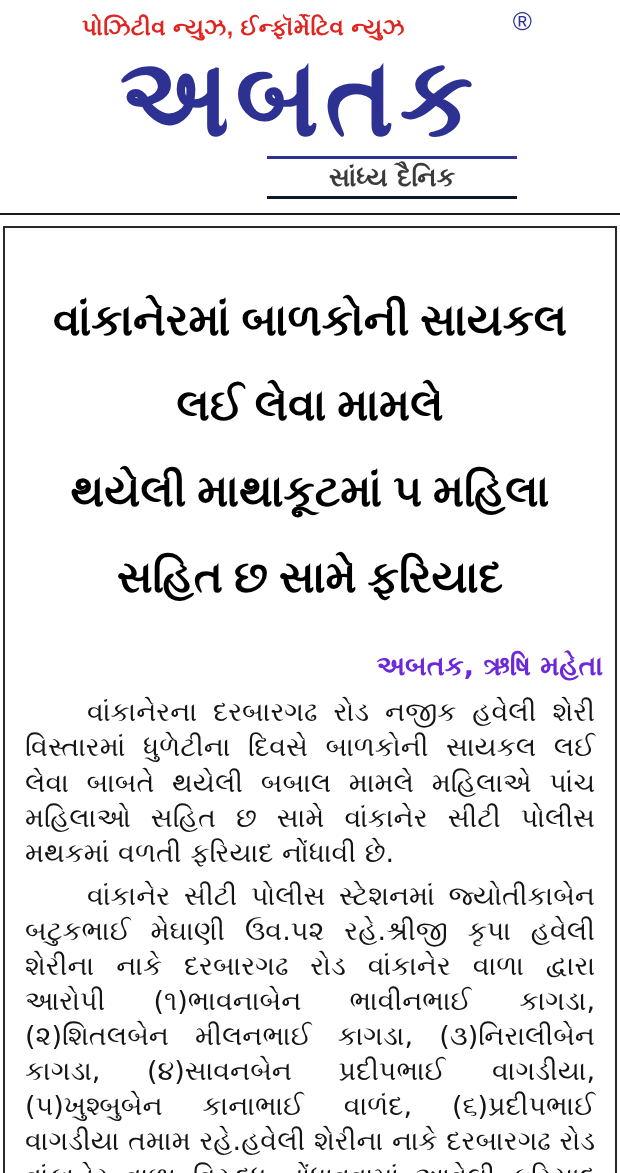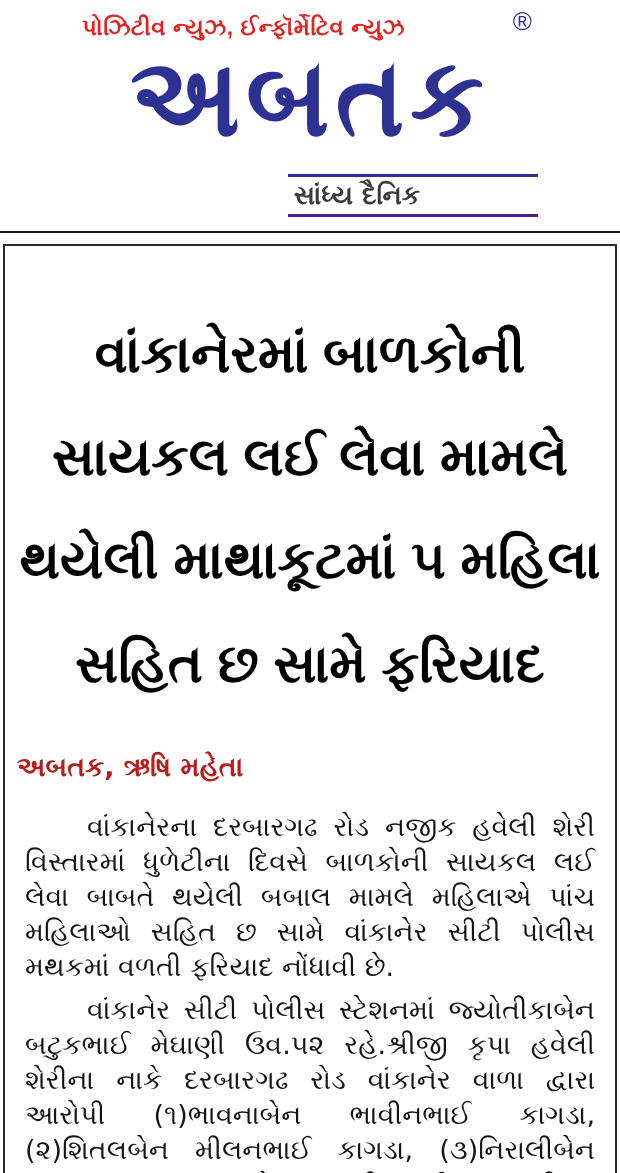--- a/index.html
+++ b/index.html
@@ -11,21 +11,21 @@
   body {
     font-family: "Liberation Serif", "DejaVu Serif", serif;
     color: #1a1a1a;
     position: relative;
     min-height: 1173px;
     box-sizing: border-box;
   }
   
   .masthead {
     position: relative;
-    padding: 14px 40px 0 40px;
+    padding: 14px 61px 0 40px;
   }
   .tagline {
     font-family: "Liberation Sans", "DejaVu Sans", sans-serif;
     font-weight: bold;
     font-size: 23px;
     color: #e02420;
     margin-left: 42px;
     letter-spacing: 0.5px;
   }
   .registered {
@@ -43,24 +43,24 @@
     font-size: 104px;
     line-height: 1.05;
     color: #2d3192;
     text-align: center;
     letter-spacing: 6px;
     margin-top: 2px;
     transform: scaleY(1.05);
   }
   .edition-strip {
     width: 250px;
-    margin: 22px 42px 0 auto;
+    margin: 4px 42px 0 auto;
     border-top: 3px solid #2d3192;
-    border-bottom: 3px solid #4c1d95;
-    text-align: left;
+    border-bottom: 3px solid #0f172a;
+    text-align: center;
     padding: 3px 6px;
     box-sizing: border-box;
   }
   .edition-strip .edition-label {
     font-family: "DejaVu Sans", sans-serif;
     font-weight: bold;
     font-size: 26px;
     color: #3b3b3b;
   }
   .top-rule {
@@ -69,34 +69,34 @@
     margin: 14px 0 0 0;
   }
   
   .article-box {
     margin: 11px 3px 0 3px;
     border: 2px solid #2a2a2a;
     padding: 20px 12px 16px 12px;
     box-sizing: border-box;
   }
   .headline {
-    font-family: Liberation Sans, sans-serif;
+    font-family: Liberation Serif, serif;
     font-weight: bold;
-    font-size: 53px;
+    font-size: 44px;
     line-height: 1.95;
     text-align: center;
     color: #000000;
   }
   .byline {
     font-family: "DejaVu Sans", sans-serif;
     font-weight: bold;
     font-size: 27px;
-    text-align: left;
-    color: #b91c1c;
-    margin: 14px 0 26px 0;
+    text-align: right;
+    color: #6d28d9;
+    margin: 14px 0 12px 0;
   }
   .body-text {
     font-family: "DejaVu Sans", sans-serif;
     font-size: 27px;
     line-height: 1.3;
     text-align: justify;
     color: #141414;
   }
   .body-text p {
     margin: 8px;

